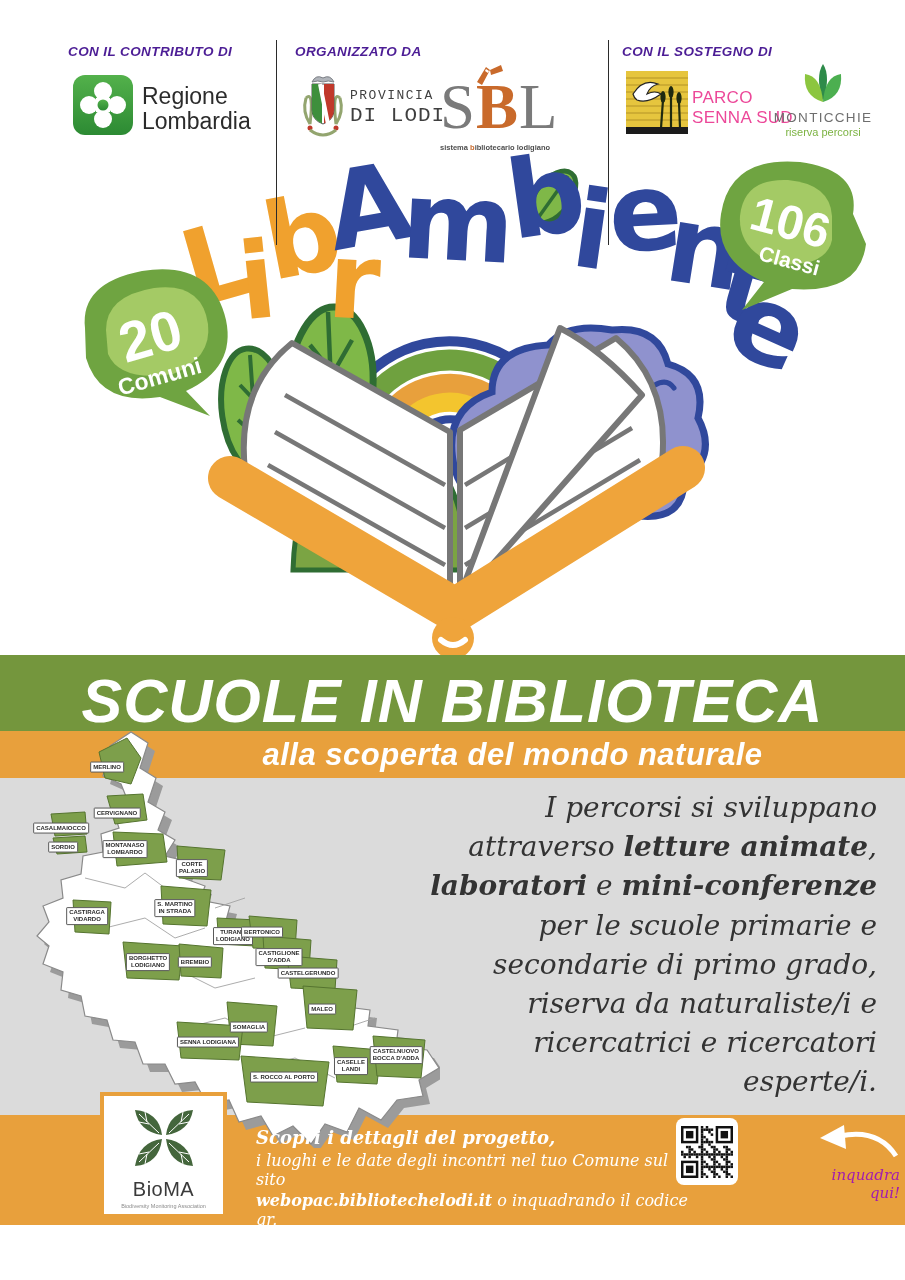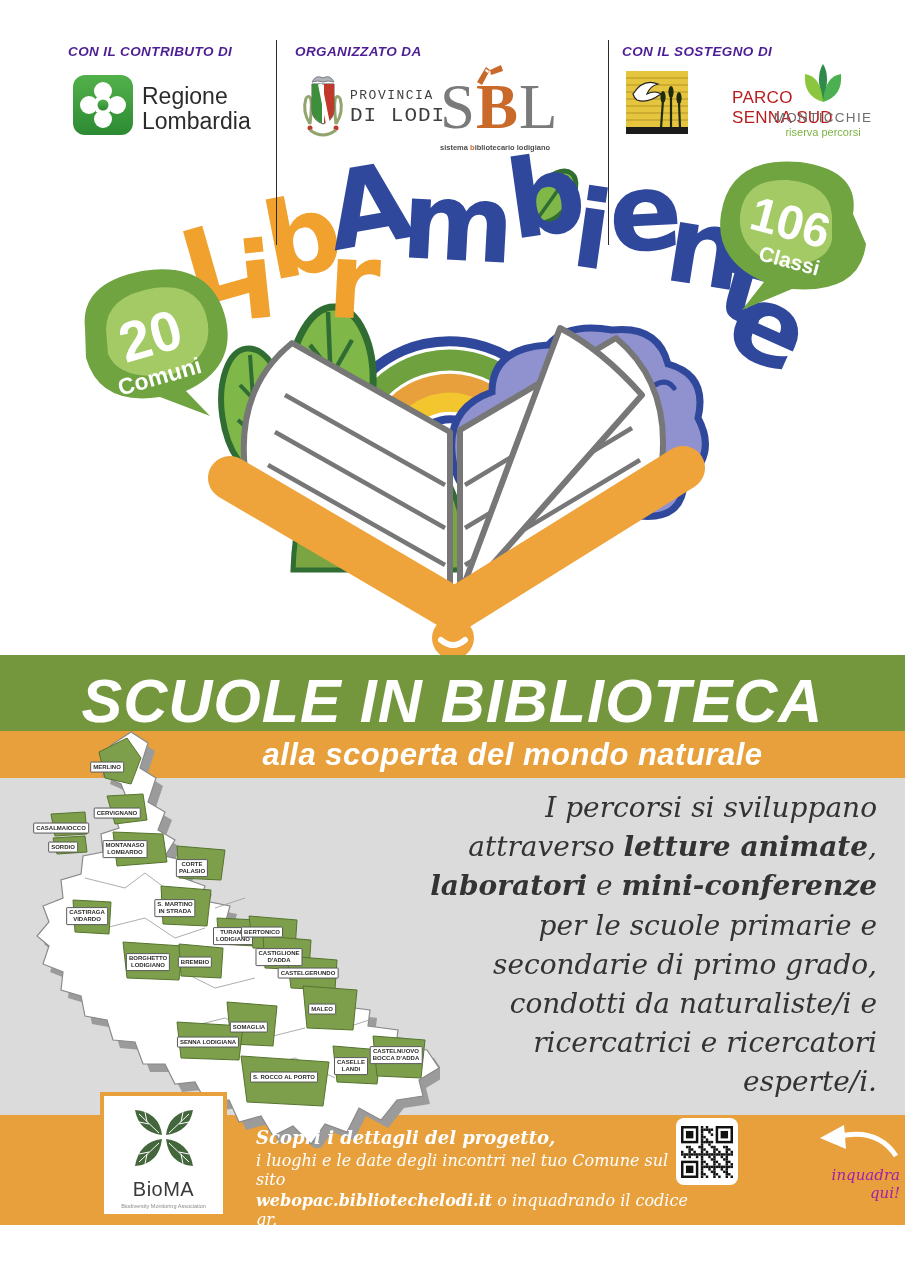--- a/index.html
+++ b/index.html
@@ -24,21 +24,21 @@
 
   .sbl{position:absolute;left:440px;top:76px;width:130px;}
   .sbl-letters{font-size:63px;line-height:1;letter-spacing:1px;font-family:Liberation Serif, serif;}
   .sbl-s,.sbl-l{color:#7a7a7a;font-weight:400;}
   .sbl-b{color:#c96a2b;font-weight:700;}
   .sbl-book{position:absolute;left:34px;top:-12px;}
   .sbl-tag{margin-top:4px;font-size:7.5px;font-weight:bold;color:#4d4d4d;white-space:nowrap;}
   .sbl-orange{color:#c96a2b;}
 
   .parco-logo{position:absolute;left:625px;top:70px;}
-  .parco-text{position:absolute;left:732px;top:88px;font-size:17px;line-height:1.15;color:#b91c1c;letter-spacing:.3px;}
+  .parco-text{position:absolute;left:692px;top:88px;font-size:17px;line-height:1.15;color:#ec4899;letter-spacing:.3px;}
   .monti{position:absolute;left:768px;top:62px;width:110px;text-align:center;}
   .monti-name{font-size:13.5px;color:#6e6e6e;letter-spacing:1.3px;margin-top:2px;}
   .monti-sub{font-size:11px;color:#7cb342;margin-top:1px;}
 
   
   .hero-svg{position:absolute;left:0;top:140px;z-index:1;}
   .title-word{position:absolute;z-index:3;white-space:nowrap;}
   .tl{display:inline-block;font-family:"DejaVu Sans",sans-serif;font-weight:700;margin-right:-7px;}
   #title-libr{left:172px;top:162px;font-size:106px;color:#f0a12e;}
   #title-ambiente{left:326px;top:138px;font-size:108px;color:#30489c;}
@@ -316,21 +316,21 @@
         <div class="map-label" style="left: 293px; top: 245px;">CASTELGERUNDO</div>
         <div class="map-label" style="left: 307px; top: 281px;">MALEO</div>
         <div class="map-label" style="left: 234px; top: 299px;">SOMAGLIA</div>
         <div class="map-label" style="left: 193px; top: 314px;">SENNA LODIGIANA</div>
         <div class="map-label" style="left: 269px; top: 349px;">S. ROCCO AL PORTO</div>
         <div class="map-label" style="left: 336px; top: 338px;">CASELLE<br>LANDI</div>
         <div class="map-label" style="left: 381px; top: 327px;">CASTELNUOVO<br>BOCCA D'ADDA</div>
       </div>
   </div>
 
-  <div class="intro"><span>I percorsi si sviluppano attraverso </span><span class="seg-bold">letture animate</span><span>, </span><span class="seg-bold">laboratori</span><span> e </span><span class="seg-bold">mini-conferenze</span><span> per le scuole primarie e secondarie di primo grado, condotti da naturaliste/i e ricercatrici e ricercatori esperte/i.</span></div>
+  <div class="intro"><span>I percorsi si sviluppano attraverso </span><span class="seg-bold">letture animate</span><span>, </span><span class="seg-bold">laboratori</span><span> e </span><span class="seg-bold">mini-conferenze</span><span> per le scuole primarie e secondarie di primo grado, riserva da naturaliste/i e ricercatrici e ricercatori esperte/i.</span></div>
 
   <div class="cta-bar"></div>
 
   <div class="bioma">
     <svg width="74" height="72" viewBox="0 0 74 72" style="margin-top:6px;">
       <g fill="#44663c">
         <path d="M35,33 Q12,30 8,8 Q32,10 35,33 Z"></path>
         <path d="M39,33 Q62,30 66,8 Q42,10 39,33 Z"></path>
         <path d="M35,37 Q12,40 8,64 Q32,62 35,37 Z"></path>
         <path d="M39,37 Q62,40 66,64 Q42,62 39,37 Z"></path>

